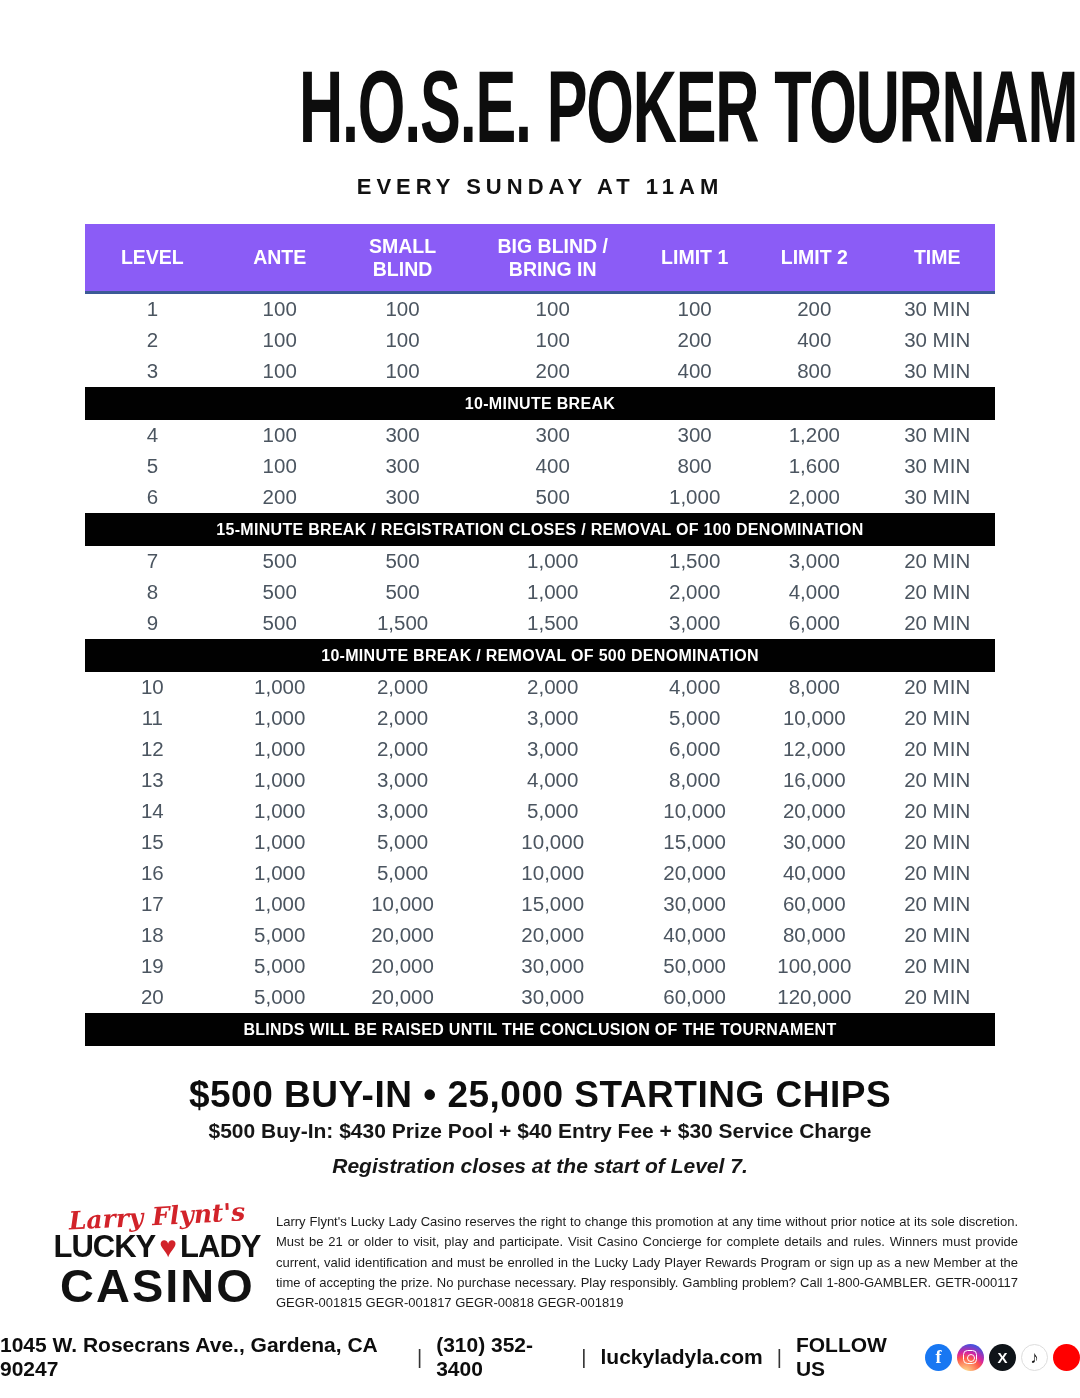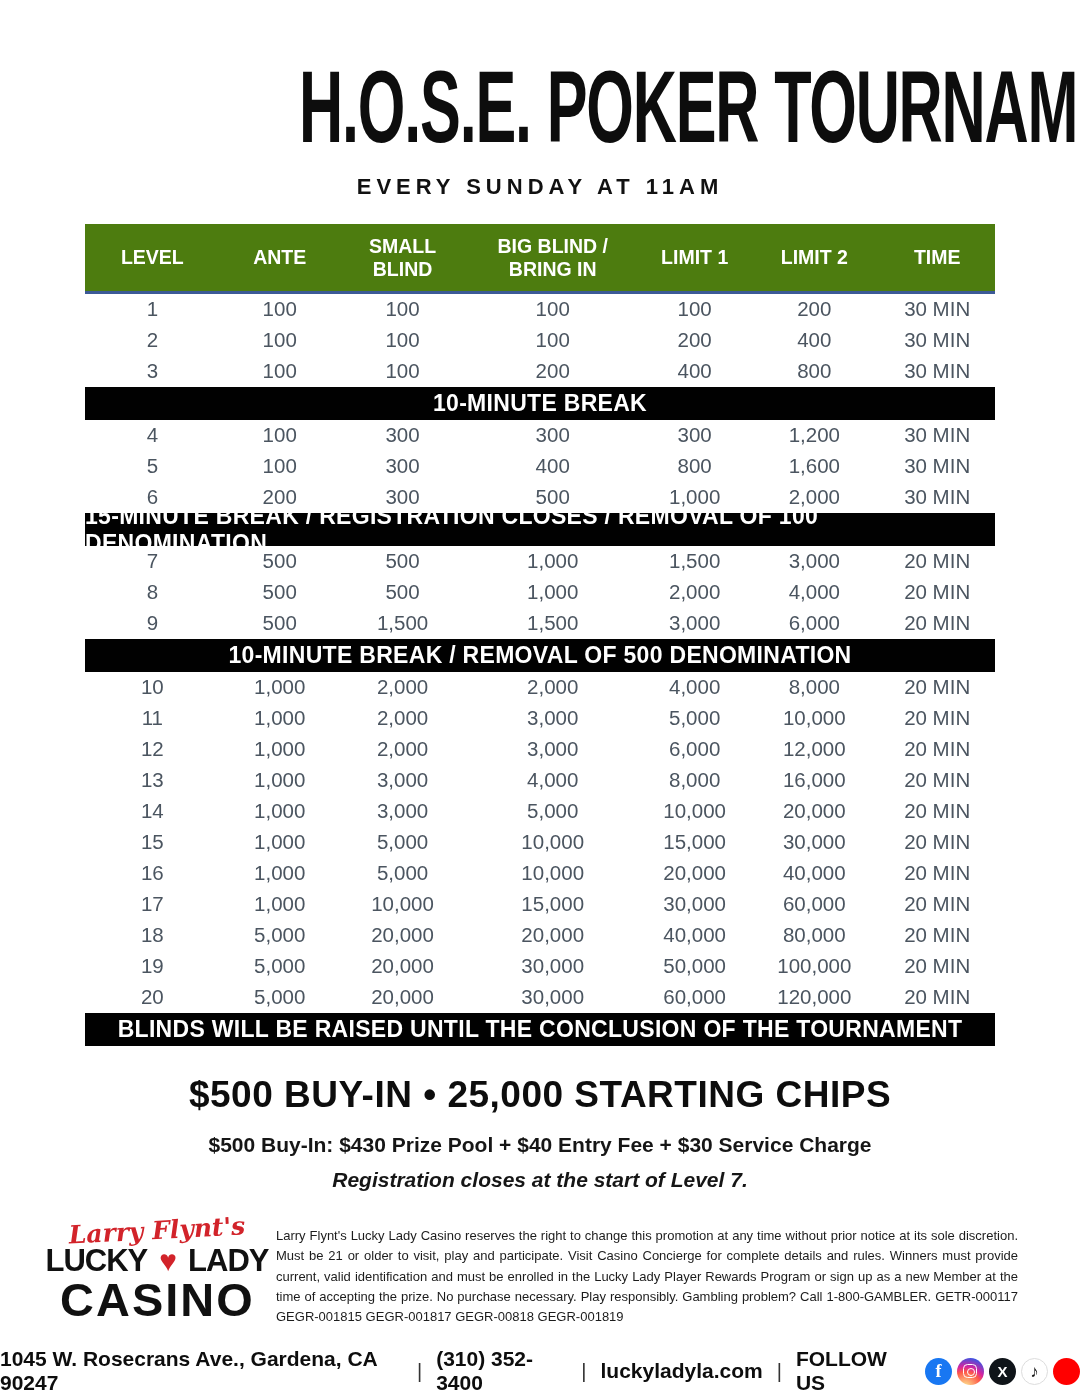--- a/index.html
+++ b/index.html
@@ -21,56 +21,56 @@
     color:#111; margin-top:8px;
   }
   
   .levels-table { width:910px; margin:24px auto 0 auto; }
   .grid-row {
     display:grid;
     grid-template-columns:14.8% 13.2% 13.8% 19.2% 12% 14.3% 12.7%;
     align-items:center;
   }
   .thead {
-    background:#4d7c0f; border-bottom:3px solid #3c5a96; height:70px;
+    background:#8b5cf6; border-bottom:3px solid #3c5a96; height:70px;
   }
   .thead .hcell {
     color:#ffffff; font-weight:700; font-size:19.5px; line-height:1.18;
     text-align:center; padding:0 6px;
   }
   .trow { height:31px; background:#ffffff; }
   .tcell {
     text-align:center; font-size:20.5px; color:#4b5560; line-height:1;
   }
   .break-bar {
     height:33px; background:#010101; color:#ffffff; display:flex;
     align-items:center; justify-content:center; font-weight:700;
-    font-size:23px; letter-spacing:0.3px;
+    font-size:16px; letter-spacing:0.3px;
   }
   
   .buyin-head {
     text-align:center; margin-top:28px; font-size:37px; font-weight:700;
     letter-spacing:0.5px; color:#0d0d0d;
   }
   .buyin-sub { text-align:center; font-size:21px; font-weight:700; color:#161616; }
-  .buyin-sub.first { margin-top:17px; }
+  .buyin-sub.first { margin-top:3px; }
   .buyin-sub.second { margin-top:11px;font-style:italic; }
   
   .bottom-row {
     display:flex; align-items:flex-start; margin:26px 62px 0 62px; gap:24px;
   }
   .logo { width:190px; flex:0 0 auto; text-align:center; line-height:1; }
   .logo-script {
     font-family:"DejaVu Serif", serif; font-style:italic; font-weight:700;
     color:#d2232a; font-size:25px; transform:rotate(-3deg); display:block;
     margin-bottom:2px;
   }
   .logo-lucky {
     font-weight:700; font-size:31px; letter-spacing:-1px; color:#111;
-    display:flex; align-items:center; justify-content:center; gap:12px;
+    display:flex; align-items:center; justify-content:center; gap:4px;
   }
   .logo-heart { color:#d2232a; font-size:30px; line-height:0.9; }
   .logo-casino {
     font-weight:700; font-size:46px; letter-spacing:2px; color:#111;
     display:block; margin-top:1px; transform:scaleX(1.02);
   }
   .fine-print {
     flex:1; font-size:13px; line-height:1.56; color:#1c1c1c;
     text-align:justify; padding-top:8px;
   }

